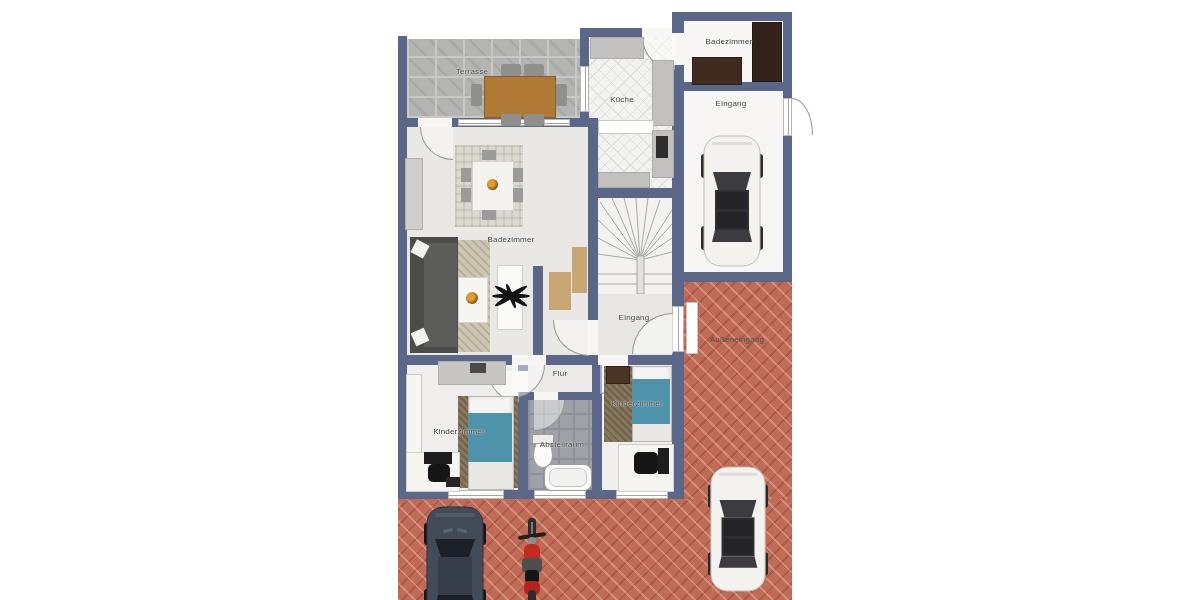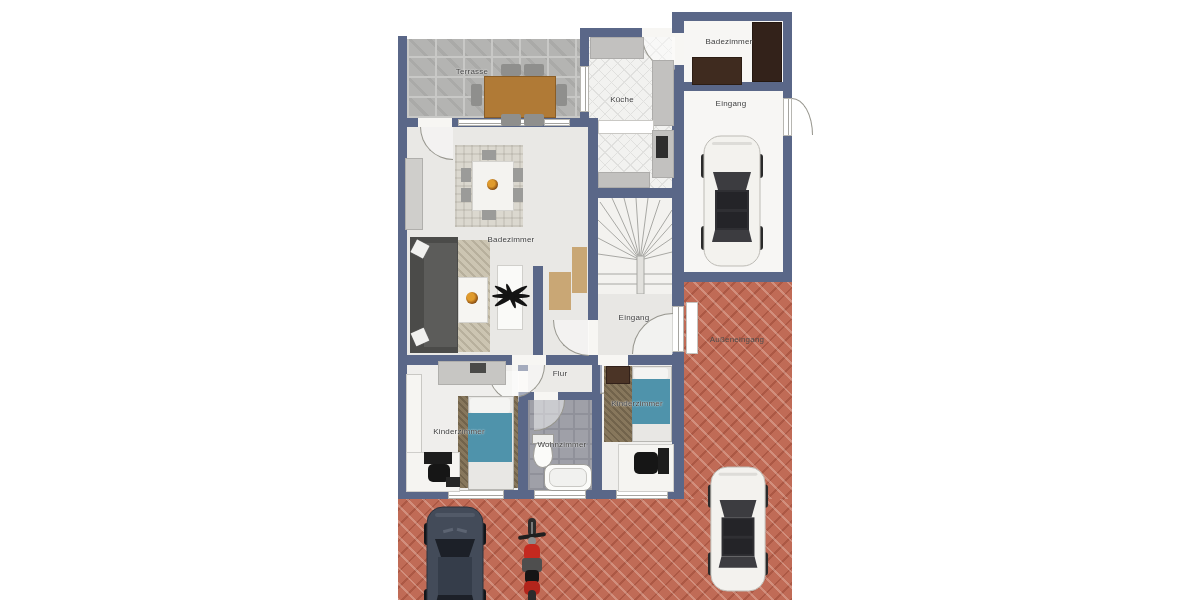--- a/index.html
+++ b/index.html
@@ -270,16 +270,16 @@
 
   <div class="lbl" style="left:472px;top:72px">Terrasse</div>
   <div class="lbl" style="left:622px;top:100px">Küche</div>
   <div class="lbl" style="left:729px;top:42px">Badezimmer</div>
   <div class="lbl" style="left:731px;top:104px">Eingang</div>
   <div class="lbl" style="left:511px;top:240px">Badezimmer</div>
   <div class="lbl" style="left:634px;top:318px">Eingang</div>
   <div class="lbl" style="left:737px;top:340px;color:#4c4c4c;text-shadow:none">Außeneingang</div>
   <div class="lbl" style="left:560px;top:374px">Flur</div>
   <div class="lbl" style="left:459px;top:432px">Kinderzimmer</div>
-  <div class="lbl" style="left:562px;top:445px">Wohnzimmer</div>
+  <div class="lbl" style="left:562px;top:445px">Abstellraum</div>
   <div class="lbl" style="left:637px;top:404px">Kinderzimmer</div>
 
 </div>
 
 </body></html>

